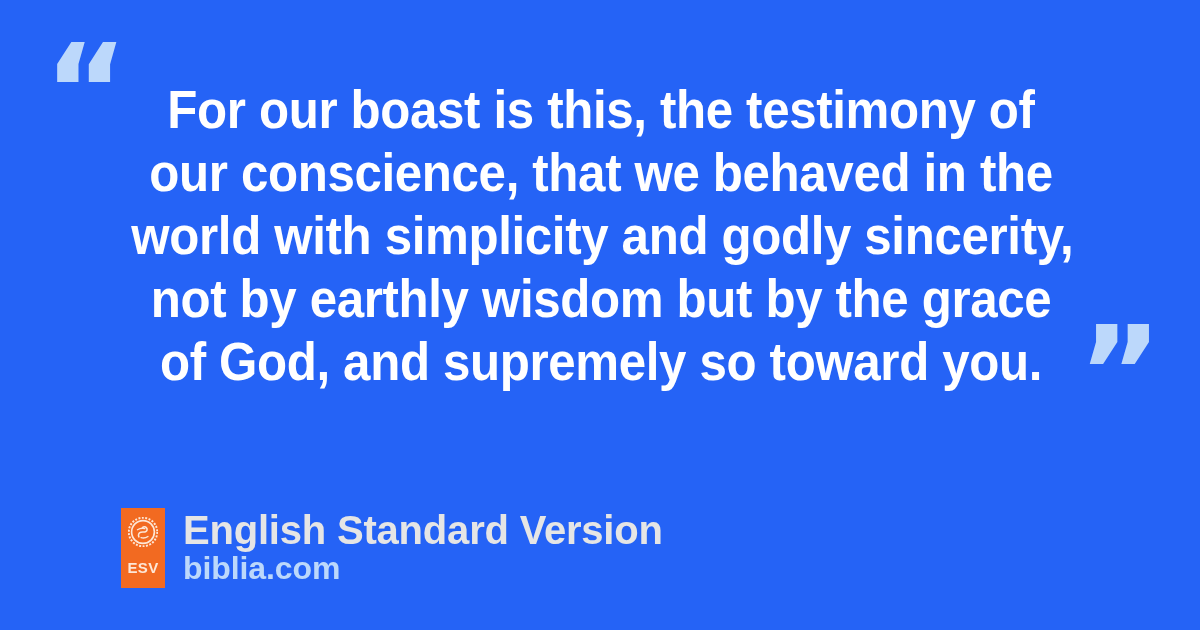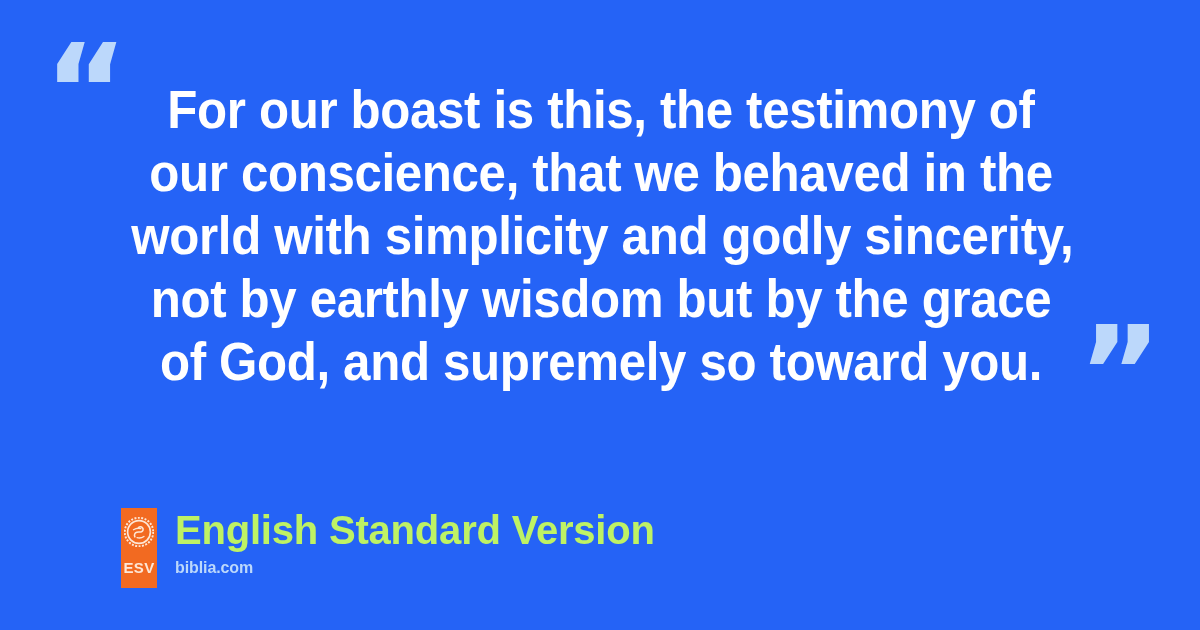--- a/index.html
+++ b/index.html
@@ -69,21 +69,21 @@
     position: absolute;
     left: 121px;
     top: 508px;
     display: flex;
     flex-direction: row;
     align-items: flex-start;
   }
 
   .logo-tile {
     position: relative;
-    width: 36px;
+    width: 44px;
     height: 80px;
     background: #f26a21;
     flex: 0 0 auto;
     display: flex;
     flex-direction: column;
     align-items: center;
     justify-content: flex-start;
     padding-top: 9px;
     box-sizing: border-box;
   }
@@ -102,33 +102,33 @@
     line-height: 1;
   }
 
   .brand-text {
     margin-left: 18px;
     display: flex;
     flex-direction: column;
     justify-content: flex-start;
   }
   .brand-title {
-    color: #bef264;
+    color: #e5e5e5;
     font-family: "Liberation Sans", sans-serif;
     font-weight: 700;
     font-size: 40px;
     line-height: 44px;
     letter-spacing: -0.2px;
   }
   .brand-url {
     margin-top: 2px;
     color: #bcd8fb;
     font-family: "Liberation Sans", sans-serif;
     font-weight: 700;
-    font-size: 16px;
+    font-size: 32px;
     line-height: 28px;
     letter-spacing: -0.1px;
   }
 </style>
 </head>
 <body>
 
 <div class="share-card">
 
   <div class="quote-mark quote-open">“</div>

